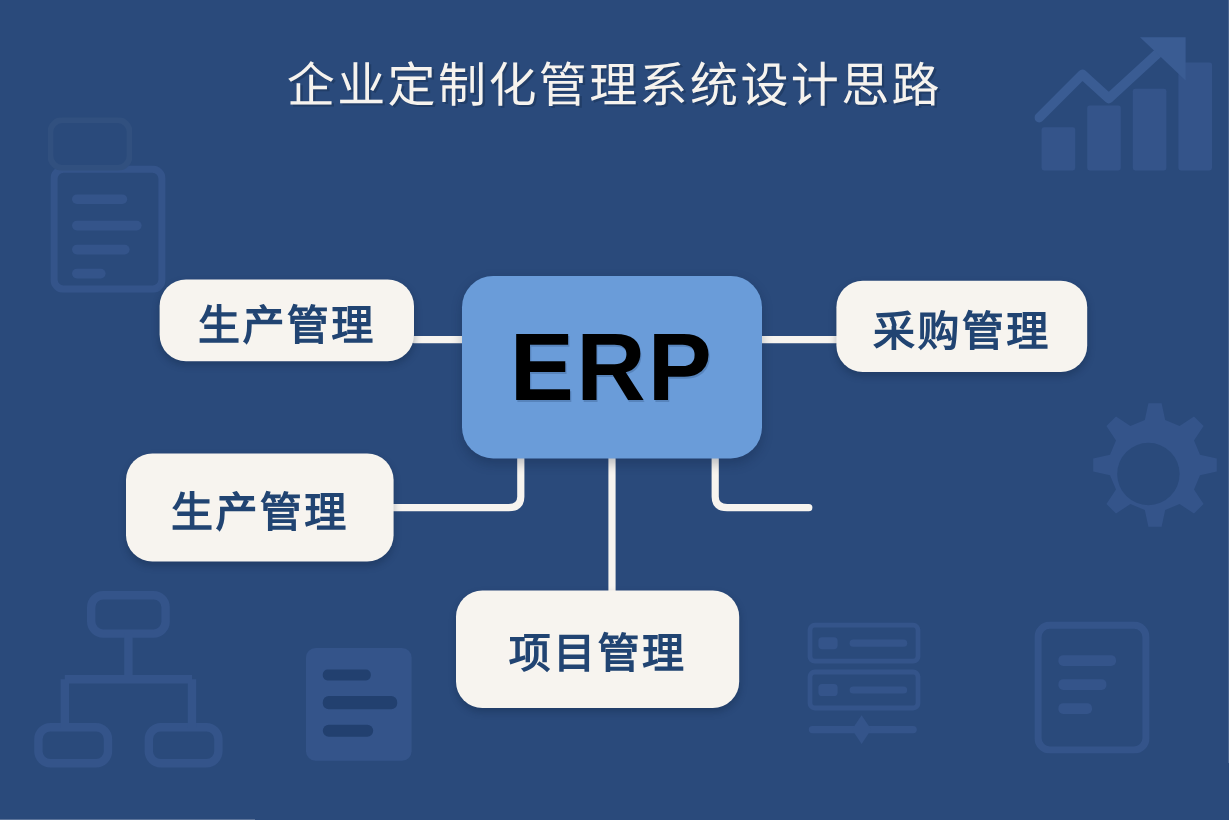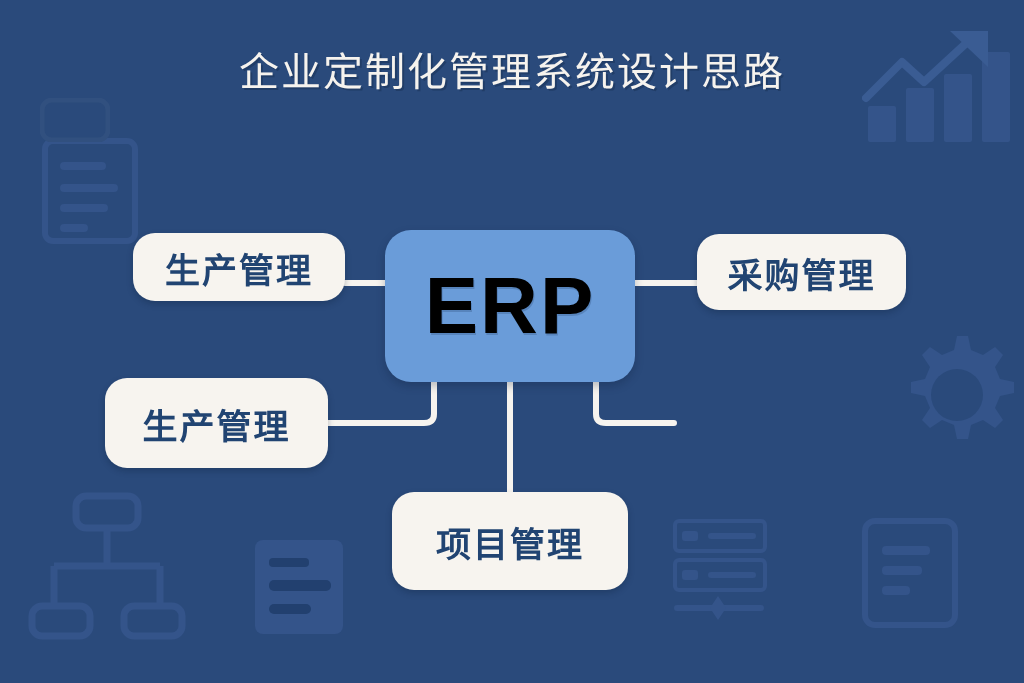--- a/index.html
+++ b/index.html
@@ -99,21 +99,21 @@
     line-height:1;
     text-shadow:1px 2px 0 rgba(30,60,104,.25);
   }
 
   
   #node-production { left:133px; top:233px; width:212px; height:68px; }
   #node-hr         { left:105px; top:378px; width:223px; height:90px; }
   #node-erp        { left:385px; top:230px; width:250px; height:152px; }
   #node-purchase   { left:697px; top:234px; width:209px; height:76px; }
   #node-crm        { left:674px; top:378px; width:184px; height:94px; }
-  #node-project    { left:392px; top:492px; width:236px; height:98px; }
+  #node-project    { left:380px; top:492px; width:236px; height:98px; }
 </style>
 </head>
 <body>
 
 <div id="poster">
 
   <div id="bg-decor">
 
     <svg style="left:862px; top:30px;" width="150" height="120" viewBox="0 0 150 120">
       <g fill="#34548a">

